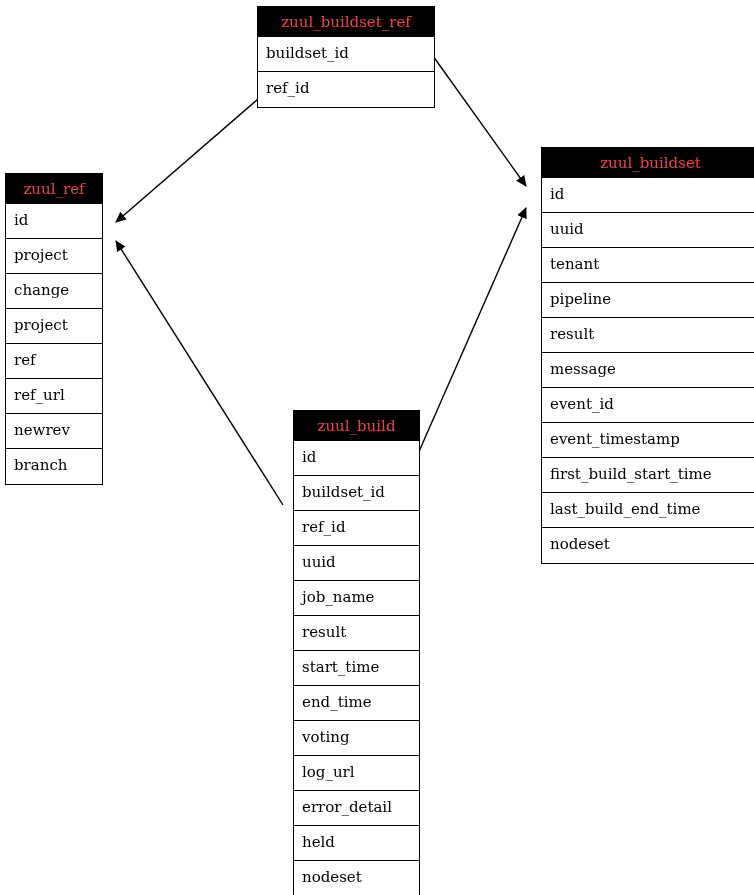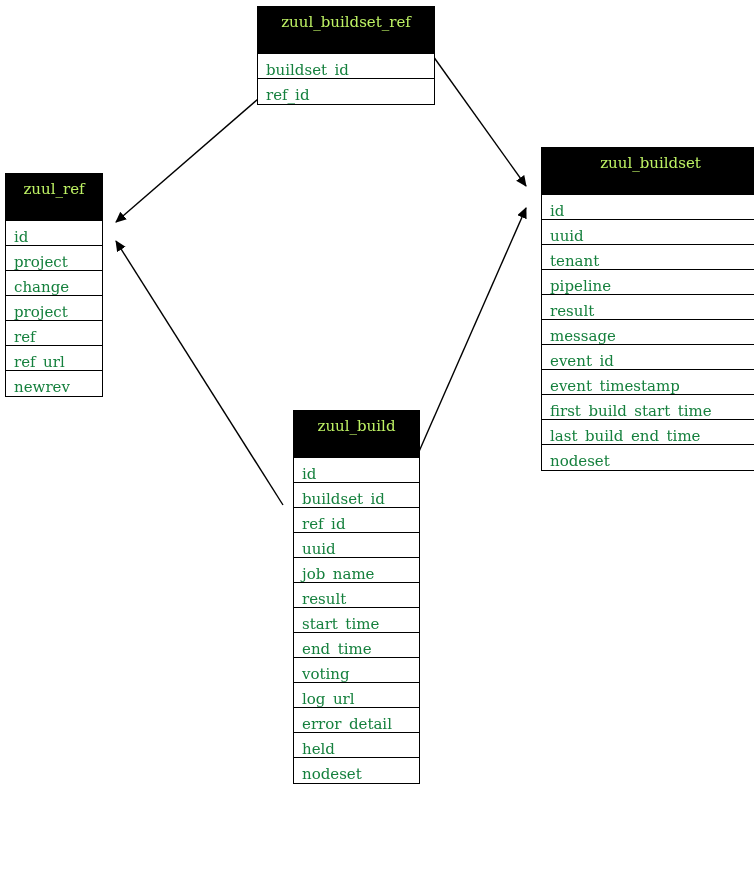--- a/index.html
+++ b/index.html
@@ -24,36 +24,36 @@
     pointer-events: none;
   }
   .table-node {
     position: absolute;
     border: 1px solid #000000;
     box-sizing: border-box;
     background: #ffffff;
   }
   .table-title {
     background: #000000;
-    color: #bef264;
+    color: #ef4444;
     font-size: 15px;
     text-align: center;
     box-sizing: border-box;
-    height: 47px;
+    height: 30px;
     line-height: 30px;
     border-bottom: 1px solid #000000;
     white-space: nowrap;
     overflow: hidden;
   }
   .table-field {
     box-sizing: border-box;
-    height: 25px;
+    height: 35px;
     line-height: 32px;
     font-size: 15px;
-    color: #15803d;
+    color: #000000;
     padding-left: 8px;
     border-bottom: 1px solid #000000;
     background: #ffffff;
     white-space: nowrap;
     overflow: hidden;
   }
   .table-field:last-child {
     border-bottom: none;
   }
 </style>
@@ -101,20 +101,21 @@
 
   <div class="table-node" style="left:5px; top:173px; width:98px;">
     <div class="table-title">zuul_ref</div>
     <div class="table-field">id</div>
     <div class="table-field">project</div>
     <div class="table-field">change</div>
     <div class="table-field">project</div>
     <div class="table-field">ref</div>
     <div class="table-field">ref_url</div>
     <div class="table-field">newrev</div>
+    <div class="table-field">branch</div>
   </div>
 
   <div class="table-node" style="left:293px; top:390px; width:127px;margin-top:20px;">
     <div class="table-title">zuul_build</div>
     <div class="table-field">id</div>
     <div class="table-field">buildset_id</div>
     <div class="table-field">ref_id</div>
     <div class="table-field">uuid</div>
     <div class="table-field">job_name</div>
     <div class="table-field">result</div>

